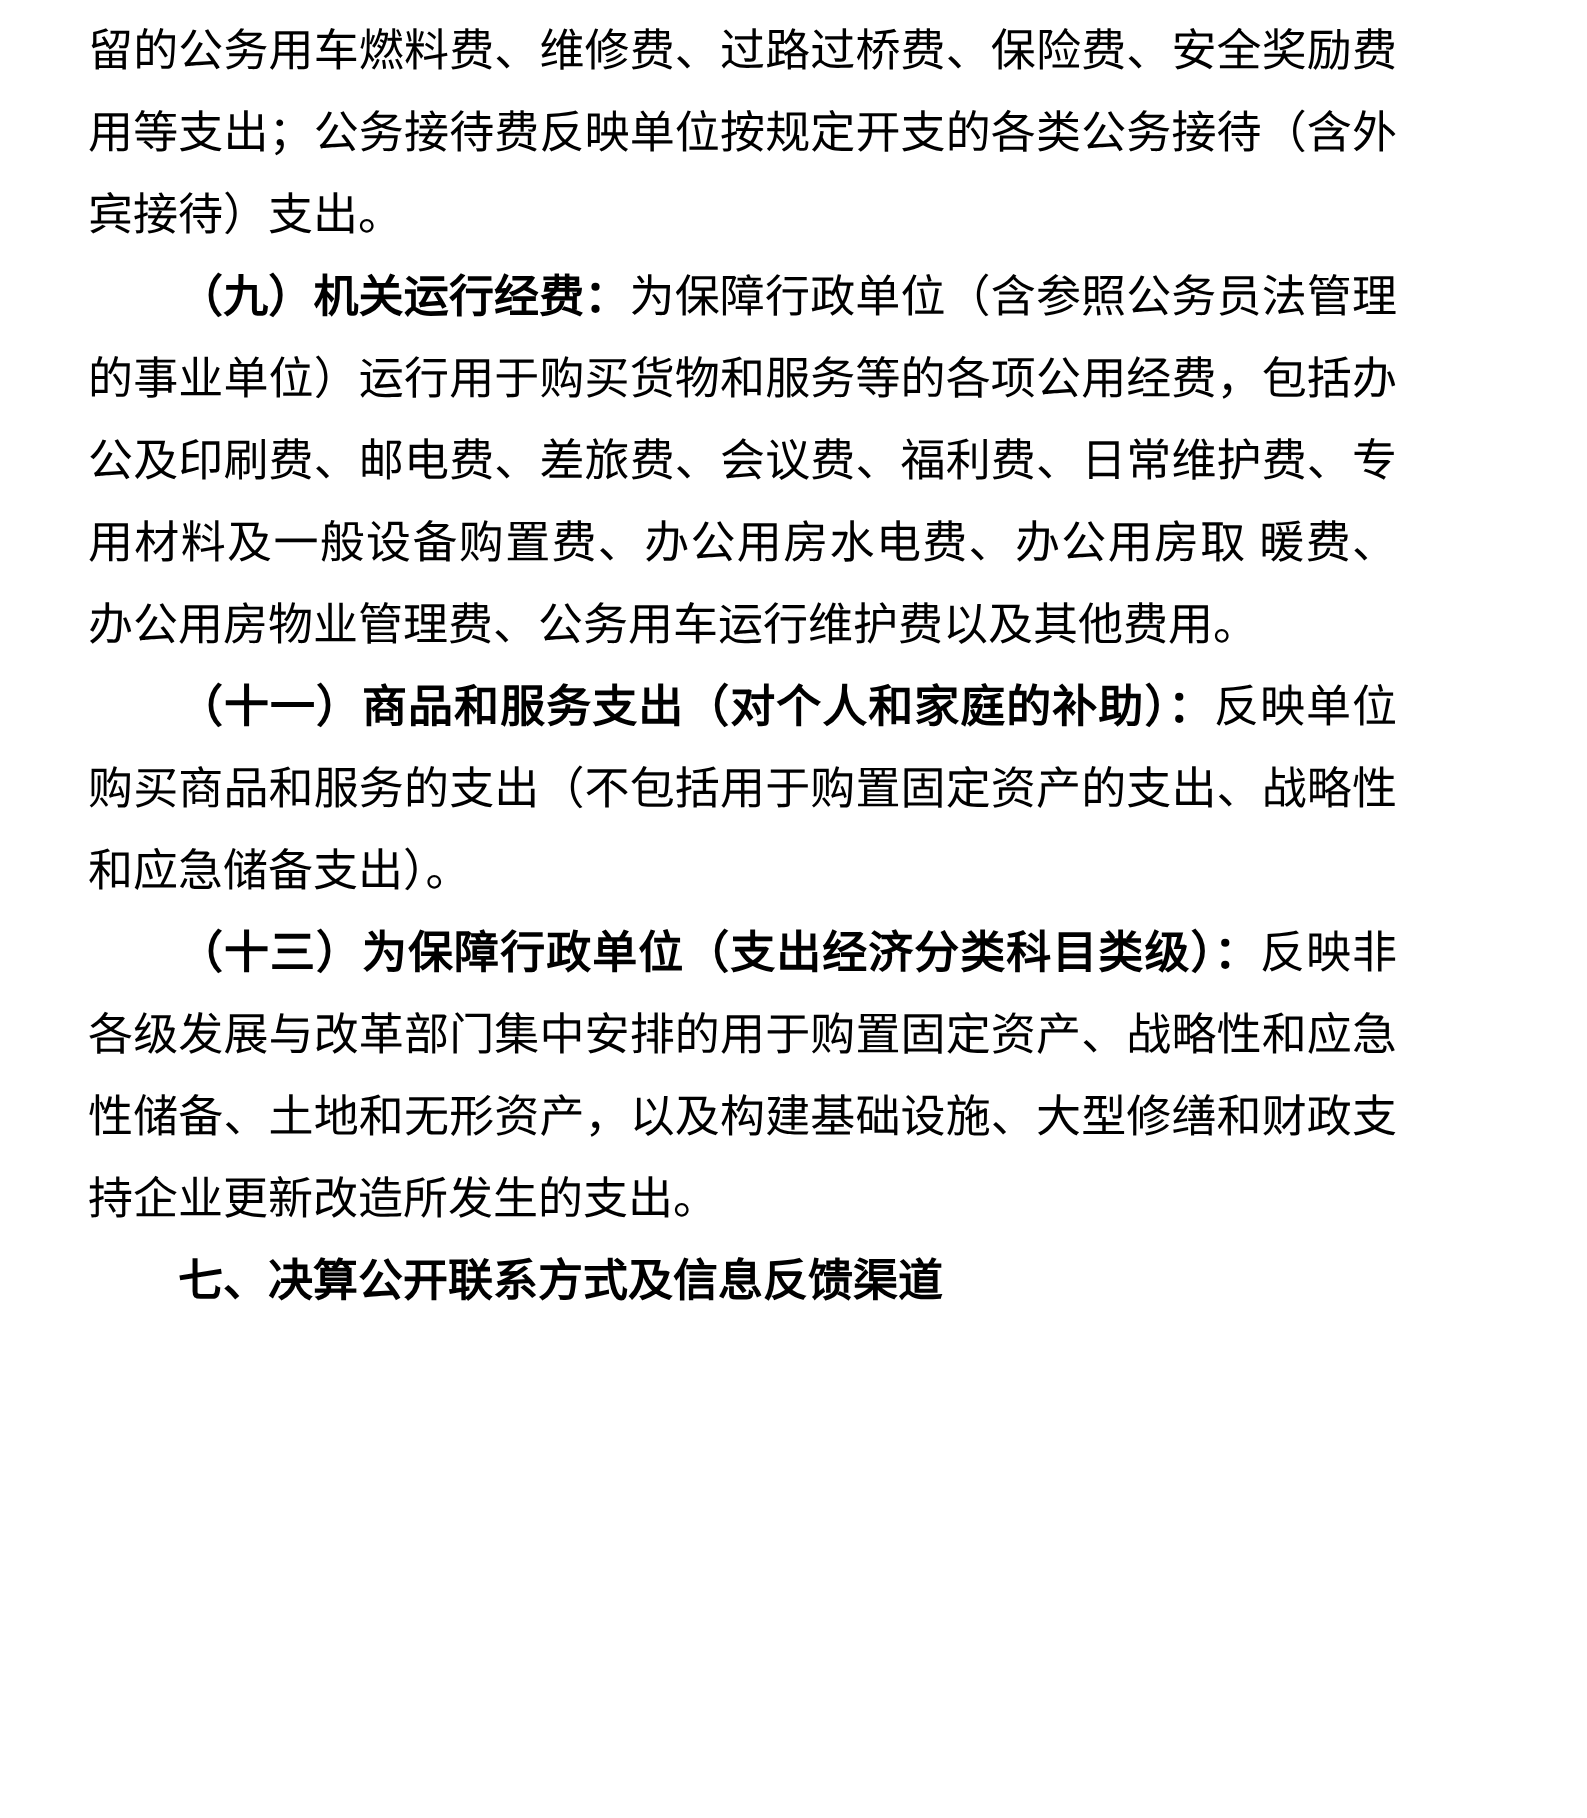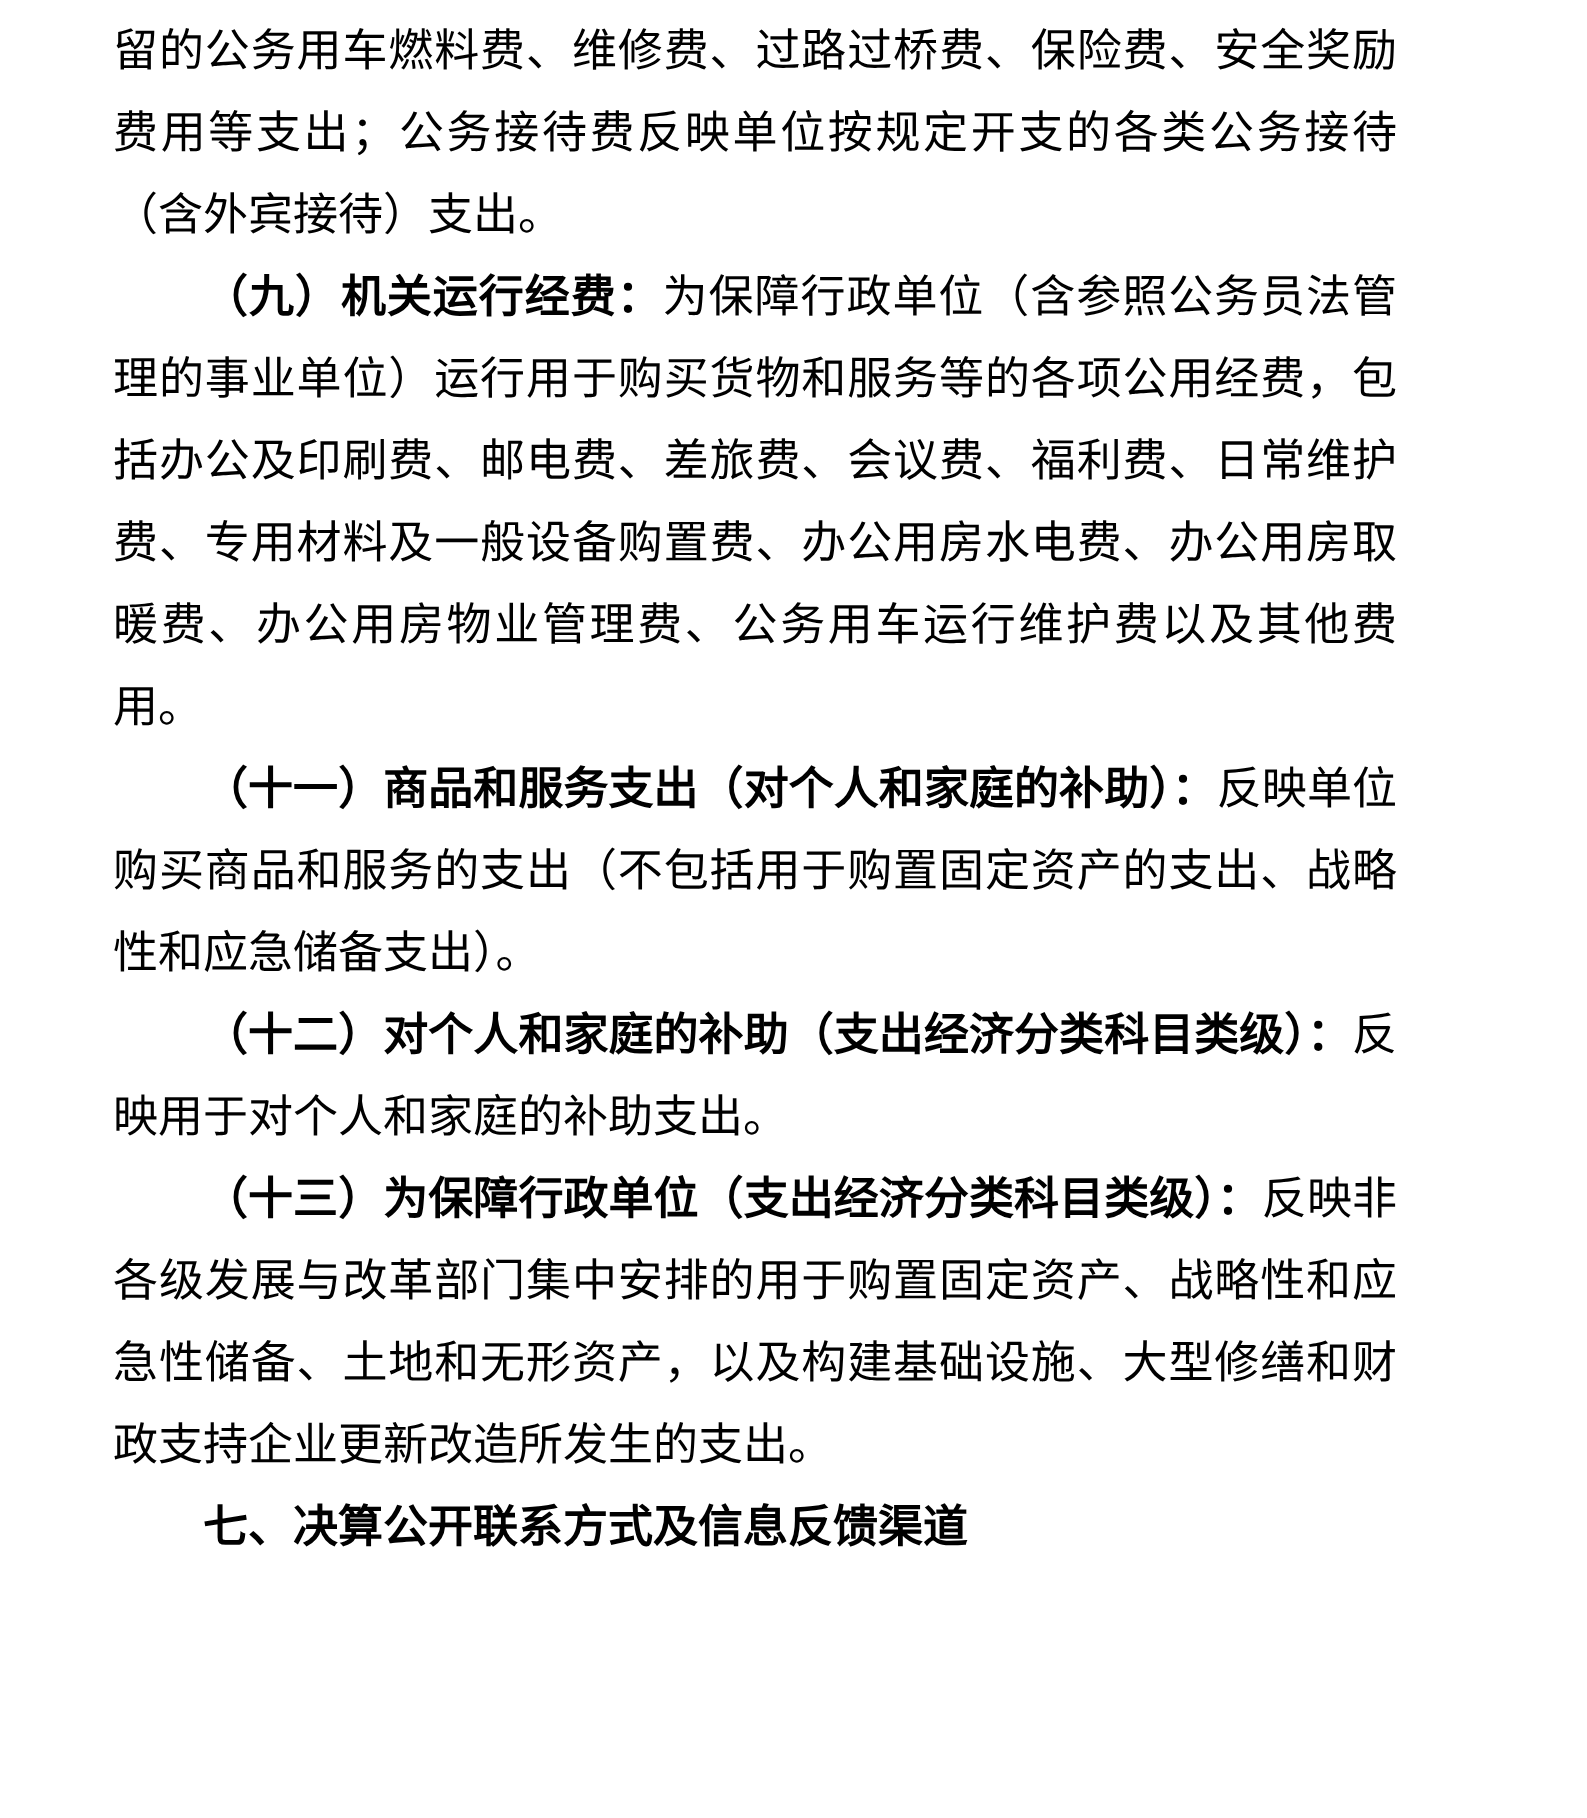--- a/index.html
+++ b/index.html
@@ -10,21 +10,21 @@
   .page {
     position: relative;
     width: 1587px;
     height: 1818px;
     box-sizing: border-box;
     background: #ffffff;
     color: #000000;
     font-family: "Liberation Serif", "DejaVu Serif", serif;
     font-size: 45px;
     line-height: 82px;
-    padding: 10px 190px 0 113px;
+    padding: 10px 190px 0 88px;
     overflow: hidden;
   }
   .para {
     margin: 0;
     text-align: justify;
     text-justify: inter-ideograph;
     word-break: break-all;
   }
   .para.indent {
     text-indent: 2em;
@@ -38,19 +38,18 @@
 
 <div class="page">
 
   <p class="para"><span class="lead"></span><span>留的公务用车燃料费、维修费、过路过桥费、保险费、安全奖励费用等支出；公务接待费反映单位按规定开支的各类公务接待（含外宾接待）支出。</span></p>
 
   <p class="para indent"><span class="lead">（九）机关运行经费：</span><span>为保障行政单位（含参照公务员法管理的事业单位）运行用于购买货物和服务等的各项公用经费，包括办公及印刷费、邮电费、差旅费、会议费、福利费、日常维护费、专用材料及一般设备购置费、办公用房水电费、办公用房取 暖费、办公用房物业管理费、公务用车运行维护费以及其他费用。</span></p>
 
 
   <p class="para indent"><span class="lead">（十一）商品和服务支出（对个人和家庭的补助）：</span><span>反映单位购买商品和服务的支出（不包括用于购置固定资产的支出、战略性和应急储备支出）。</span></p>
 
-  <p class="para indent"><span class="lead">（十二）对个人和家庭的补助（支出经济分类科目类级）：</span><span>反映用于对个人和家庭的补助支出。</span></p>
 
   <p class="para indent"><span class="lead">（十三）为保障行政单位（支出经济分类科目类级）：</span><span>反映非各级发展与改革部门集中安排的用于购置固定资产、战略性和应急性储备、土地和无形资产，以及构建基础设施、大型修缮和财政支持企业更新改造所发生的支出。</span></p>
 
   <p class="para indent"><span class="lead">七、决算公开联系方式及信息反馈渠道</span><span></span></p>
 
 </div>
 
 </body></html>

